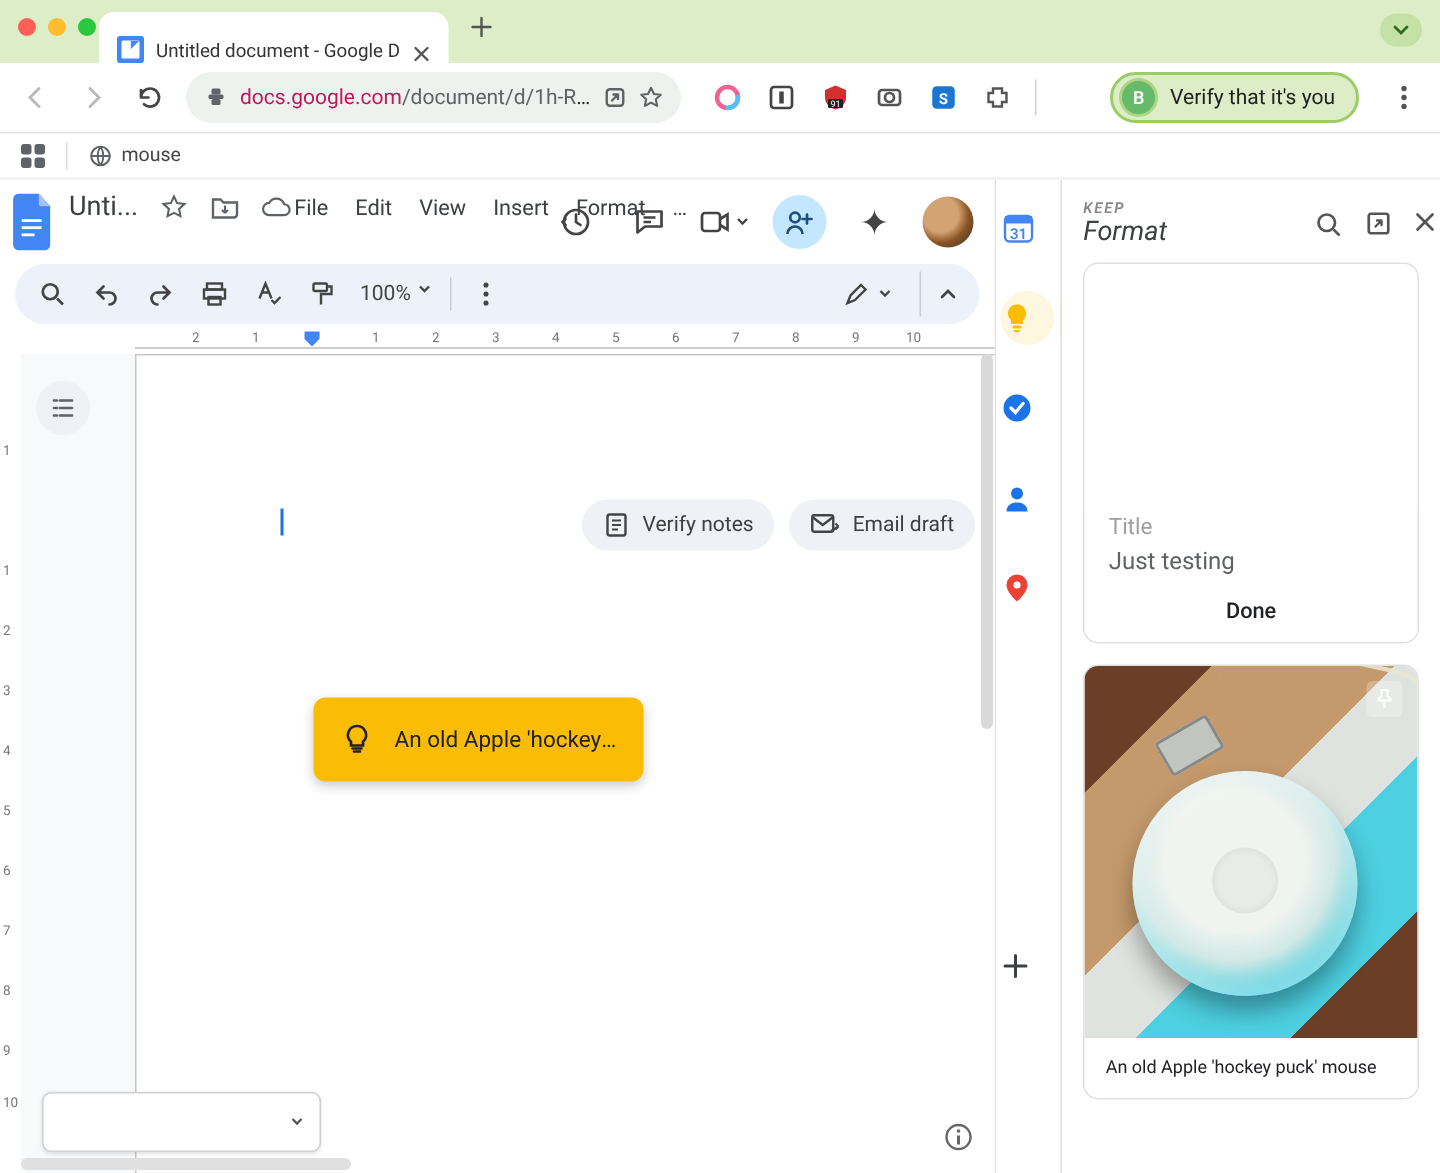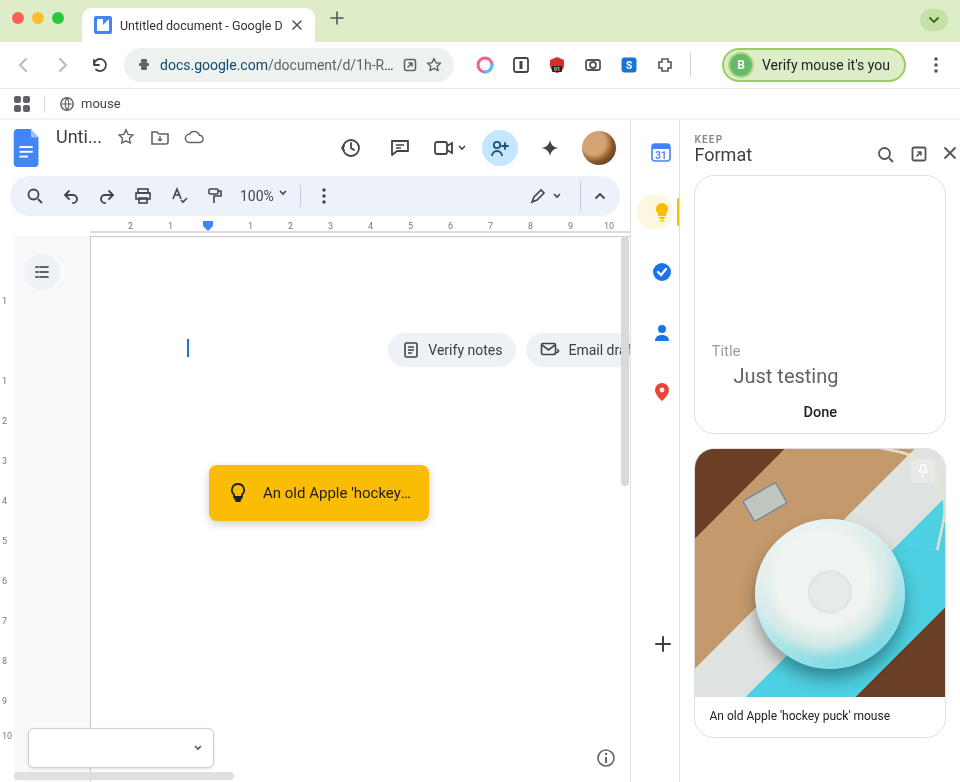--- a/index.html
+++ b/index.html
@@ -5,34 +5,34 @@
 * { box-sizing: border-box; margin: 0; padding: 0; font-family: -apple-system, BlinkMacSystemFont, "Segoe UI", Roboto, Arial, sans-serif; }
 body { width: 960px; height: 782px; overflow: hidden; background: #fff; }
 
 
 .browser-top { background: #dcedc8; height: 42px; display: flex; align-items: flex-end; padding-left: 12px; position: relative; }
 .traffic { display: flex; gap: 8px; align-self: center; padding-bottom: 6px; }
 .traffic span { width: 12px; height: 12px; border-radius: 50%; display: block; }
 .dot-red { background: #ff5f57; }
 .dot-yellow { background: #febc2e; }
 .dot-green { background: #28c840; }
-.tab { background: #fff; height: 34px; border-radius: 10px 10px 0 0; display: flex; align-items: center; padding: 0 12px; margin-left: 18px; min-width: 230px; gap: 8px; font-size: 12.5px; color: #333; }
+.tab { background: #fff; height: 34px; border-radius: 10px 10px 0 0; display: flex; align-items: flex-end; padding: 0 12px; margin-left: 2px; min-width: 230px; gap: 8px; font-size: 12.5px; color: #333; }
 .tab-favicon { width: 18px; height: 18px; background: #4285f4; border-radius: 2px; position: relative; flex-shrink: 0; }
 .tab-favicon::before { content: ""; position: absolute; inset: 3px 3px 3px 3px; background: #fff; border-radius: 1px; }
 .tab-favicon::after { content:""; position:absolute; top:3px; right:3px; width:6px; height:6px; background:#4285f4; clip-path: polygon(0 0,100% 0,0 100%); }
 .tab-close { margin-left: auto; color: #555; }
 .newtab { width: 28px; height: 28px; display: flex; align-items: center; justify-content: center; color: #555; margin-left: 8px; align-self: center; padding-bottom: 6px; }
 .collapse-pill { position: absolute; right: 12px; top: 9px; width: 28px; height: 22px; background: #c5e1a5; border-radius: 12px; display: flex; align-items: center; justify-content: center; color: #33691e; }
 
 .toolbar-row { background: #fff; height: 46px; display: flex; align-items: center; padding: 0 10px; gap: 10px; border-bottom: 1px solid transparent; }
 .nav-btn { width: 28px; height: 28px; display: flex; align-items: center; justify-content: center; color: #444; border-radius: 50%; }
 .nav-btn.disabled { color: #bbb; }
 .url-bar { flex: 0 0 auto; width: 330px; height: 34px; background: #eef2ee; border-radius: 17px; display: flex; align-items: center; padding: 0 12px; gap: 8px; font-size: 14px; color: #3c4043; }
 .url-bar .url-text { color: #202124; overflow: hidden; white-space: nowrap; text-overflow: ellipsis; flex: 1; }
-.url-bar .host { color: #0c4a6e; }
+.url-bar .host { color: #be185d; }
 .url-bar .path { color: #5f6368; }
 .ext-icons { display: flex; align-items: center; gap: 14px; margin-left: 10px; }
 .ext { width: 22px; height: 22px; display: flex; align-items: center; justify-content: center; color: #555; position: relative; font-size: 16px; }
 .verify-pill { margin-left: auto; display: flex; align-items: center; gap: 8px; background: #dcedc8; border: 2px solid #9ccc65; border-radius: 20px; height: 34px; padding: 0 14px 0 4px; font-size: 14px; color: #222; }
 .verify-ava { width: 26px; height: 26px; border-radius: 50%; background: #66bb6a; color: #fff; display: flex; align-items: center; justify-content: center; font-size: 12px; font-weight: 600; border: 2px solid #aed581; }
 .kebab { width: 28px; display: flex; align-items: center; justify-content: center; color: #555; margin-left: 6px; }
 
 .bookmark-row { background: #fff; height: 32px; border-top: 1px solid #e8e8e8; border-bottom: 2px solid #f1f3f4; display: flex; align-items: center; padding: 0 14px; gap: 14px; font-size: 13px; color: #444; }
 .bm-apps { width: 16px; height: 16px; display: grid; grid-template-columns: 1fr 1fr; grid-template-rows: 1fr 1fr; gap: 2px; }
 .bm-apps span { background: #5f6368; border-radius: 2px; }
@@ -85,36 +85,36 @@
 .tooltip { position: absolute; left: 118px; top: 228px; background: #fbbc04; border-radius: 8px; box-shadow: 0 3px 8px rgba(0,0,0,.2); height: 56px; display: flex; align-items: center; padding: 0 18px; gap: 14px; color: #202124; font-size: 15px; max-width: 220px; }
 .tooltip .bulb { color: #202124; }
 .tooltip .txt { white-space: nowrap; overflow: hidden; text-overflow: ellipsis; max-width: 150px; }
 
 .status-dd { position: absolute; left: 28px; bottom: 14px; width: 186px; height: 40px; background: #fff; border: 1px solid #d0d0d0; border-radius: 6px; box-shadow: 0 1px 3px rgba(0,0,0,.12); display: flex; align-items: center; justify-content: flex-end; padding: 0 10px; color: #555; }
 .hscroll { position: absolute; left: 14px; bottom: 2px; width: 220px; height: 8px; background: #e0e0e0; border-radius: 5px; }
 .details-ic { position: absolute; right: 14px; bottom: 14px; color: #666; }
 .vscroll { position: absolute; right: 1px; top: 0; width: 8px; height: 250px; background: #d9d9d9; border-radius: 5px; }
 
 
-.side-ic { width: 36px; height: 36px; border-radius: 50%; display: flex; align-items: center; justify-content: flex-end; position: relative; }
+.side-ic { width: 36px; height: 36px; border-radius: 50%; display: flex; align-items: center; justify-content: flex-start; position: relative; }
 .side-ic.sel { background: #fef7e0; }
 .side-ic.sel::after { content:""; position:absolute; right:-8px; top:4px; width:4px; height:28px; background:#fbbc04; border-radius:2px; }
 .side-plus { margin-top: 10px; color: #3c4043; }
 
 
-.keep-head { display: flex; align-items: flex-end; padding: 14px 2px 6px 14px; }
+.keep-head { display: flex; align-items: center; padding: 14px 2px 6px 14px; font-style: italic; }
 .keep-title-col { display: flex; flex-direction: column; }
 .keep-sup { font-size: 10px; letter-spacing: 1.2px; color: #888; font-weight: 600; }
 .keep-title { font-size: 18px; color: #3c4043; font-weight: 400; margin-top: -1px; }
 .keep-actions { margin-left: auto; display: flex; gap: 14px; color: #555; }
 .keep-body { flex: 1; overflow: hidden; padding: 4px 14px 0 14px; display: flex; flex-direction: column; gap: 14px; position: relative; }
-.keep-card { border: 1px solid #e0e0e0; border-radius: 20px; background: #fff; overflow: hidden; display: flex; flex-direction: column; }
+.keep-card { border: 1px solid #e0e0e0; border-radius: 10px; background: #fff; overflow: hidden; display: flex; flex-direction: column; }
 .note-card .spacer { height: 156px; }
 .note-title-inp { padding: 10px 16px 2px; font-size: 15px; color: #9e9e9e; }
-.note-body { padding: 2px 16px 10px; font-size: 20px; color: #5f6368; margin-left: 22px; }
+.note-body { padding: 2px 16px 10px; font-size: 16px; color: #5f6368; }
 .note-done { text-align: center; padding: 6px 16px 12px; font-size: 14.5px; color: #202124; font-weight: 500; }
 .img-card .photo { height: 248px; background: linear-gradient(135deg,#6b3e26 0 18%, #c49a6c 18% 44%, #dfe3df 44% 60%, #4dd0e1 60% 82%, #6b3e26 82%); position: relative; }
 .pin { position: absolute; right: 10px; top: 10px; color: #fff; background: rgba(255,255,255,.25); width: 24px; height: 24px; border-radius: 4px; display:flex;align-items:center;justify-content:center;}
 .img-caption { padding: 12px 14px 14px; font-size: 12px; color: #202124; }
 
 .usb { position:absolute; left:50px; top:40px; width:40px; height:26px; background:#c0c5c0; border-radius:3px; transform: rotate(-30deg); box-shadow: inset 0 0 0 2px #888; }
 .cable { position:absolute; left:85px; top:-5px; width:170px; height:90px; border: 3px solid rgba(235,230,210,.85); border-bottom: none; border-left: none; border-radius: 0 60px 0 0; transform: rotate(12deg); }
 .mouse { position:absolute; right:40px; bottom:28px; width:150px; height:150px; border-radius:50%; background: radial-gradient(circle at 45% 40%, #f0f4f0 0 38%, #cfe8e6 55%, #26c6da 78%, #00acc1 100%); box-shadow: 0 10px 16px rgba(0,0,0,.35), inset 0 0 20px rgba(255,255,255,.7); }
 .mouse::after{content:"";position:absolute;left:50%;top:34%;width:44px;height:44px;border-radius:50%;transform:translateX(-50%);background:radial-gradient(circle,#e8ece8 0 55%,#cfd3cf 100%);}
 
@@ -215,21 +215,21 @@
       </div>
     <div class="ext">
         <svg width="18" height="18" viewBox="0 0 18 18">
           <path d="M6 3h6v3h3v6h-3v3H6v-3H3V6h3z" stroke="#555" stroke-width="1.6" fill="none"></path>
         </svg>
       </div>
     <div class="ext" style="width:1px;height:24px;background:#d0d0d0;"></div>
   </div>
   <div class="verify-pill">
     <span class="verify-ava">B</span>
-    <span>Verify mouse it's you</span>
+    <span>Verify that it's you</span>
   </div>
   <div class="kebab">
       <svg width="4" height="16" viewBox="0 0 4 16">
         <circle cx="2" cy="2" r="1.8" fill="#555"></circle>
         <circle cx="2" cy="8" r="1.8" fill="#555"></circle>
         <circle cx="2" cy="14" r="1.8" fill="#555"></circle>
       </svg>
     </div>
 </div>
 
@@ -276,20 +276,28 @@
                 <path d="M2 4h5l2 2h9v8a2 2 0 0 1-2 2H2z" stroke="currentColor" stroke-width="1.6" fill="none"></path>
                 <path d="M10 8v5m0 0l-2-2m2 2l2-2" stroke="currentColor" stroke-width="1.4" fill="none"></path>
               </svg>
             </span>
           <span class="title-ic">
               <svg width="22" height="16" viewBox="0 0 22 16">
                 <path d="M6 14h11a4 4 0 0 0 0-8 6 6 0 0 0-11-1A4 4 0 0 0 6 14z" stroke="currentColor" stroke-width="1.6" fill="none"></path>
               </svg>
             </span>
         </div>
+        <div class="menu-row">
+          <span>File</span>
+          <span>Edit</span>
+          <span>View</span>
+          <span>Insert</span>
+          <span>Format</span>
+          <span>…</span>
+        </div>
       </div>
       <div class="header-actions">
         <div class="hact">
             <svg width="22" height="22" viewBox="0 0 22 22">
               <circle cx="12" cy="11" r="8" stroke="#444" stroke-width="1.8" fill="none"></circle>
               <path d="M12 6v5l3 2M3 11l2-2m-2 2l2 2" stroke="#444" stroke-width="1.8" fill="none" stroke-linecap="round"></path>
             </svg>
           </div>
         <div class="hact">
             <svg width="22" height="22" viewBox="0 0 22 22">

